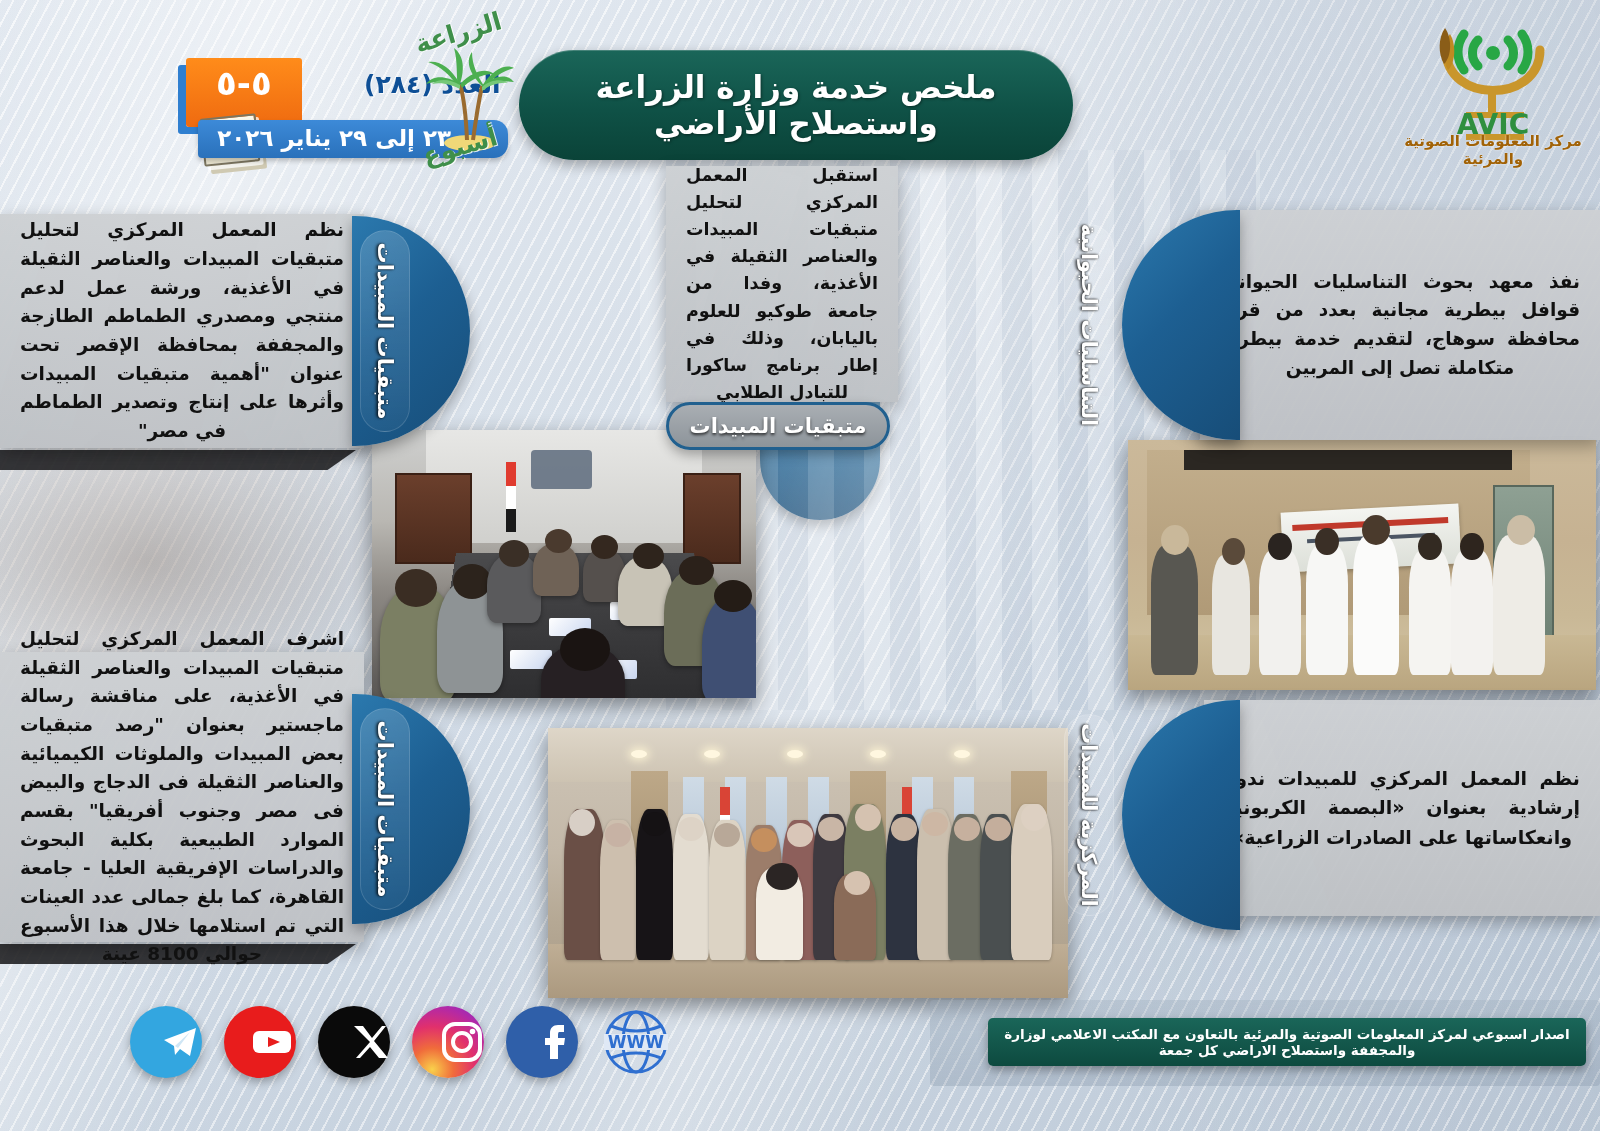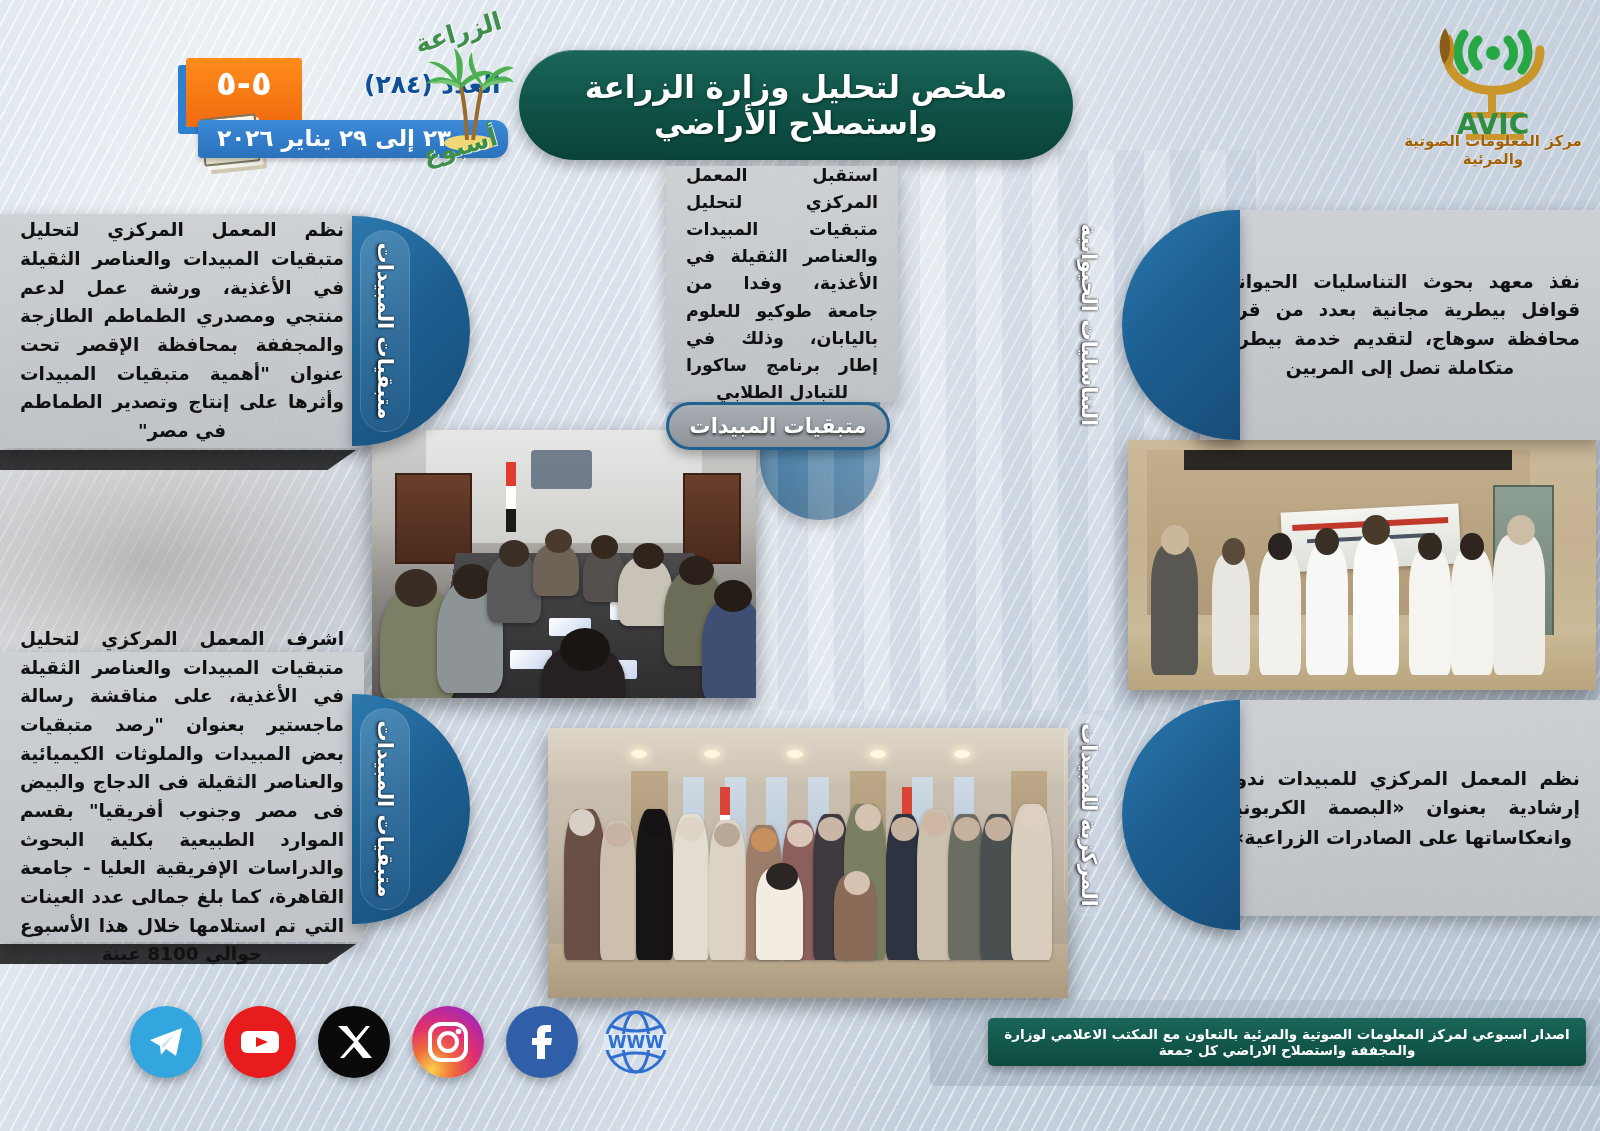--- a/index.html
+++ b/index.html
@@ -250,21 +250,21 @@
   .p3 .light { position: absolute; top: 8%; width: 16px; height: 8px; border-radius: 50%; background: #fff7e0; box-shadow: 0 0 9px 3px rgba(255,246,214,.8);}
   .p3 .pil { position: absolute; top: 16%; width: 7%; height: 54%; background: linear-gradient(180deg,#bda888,#9e8b6d); }
   .p3 .win { position: absolute; top: 18%; width: 4%; height: 44%; background: linear-gradient(180deg,#cfdbe6,#aebfd0); }
   .p3 .eg-flag { position: absolute; top: 22%; width: 10px; height: 30%; background: linear-gradient(180deg,#d94436 34%,#fff 34%,#fff 67%,#222 67%); }
   .p3 .floor { position: absolute; left: 0; bottom: 0; width: 100%; height: 20%; background: linear-gradient(180deg,#bfae95,#ab997f); }
   .p3 .pp { position: absolute; bottom: 14%; border-radius: 34% 34% 8% 8%; box-shadow: 0 1px 3px rgba(0,0,0,.25);}
   .p3 .ph { position: absolute; border-radius: 50%; }
 
   
   .social { position: absolute; left: 130px; top: 1006px; display: flex; gap: 22px; align-items: center; }
-  .sicon { width: 72px; height: 72px; border-radius: 50%; display: flex; align-items: center; justify-content: center;
+  .sicon { width: 72px; height: 72px; border-radius: 50%; display: flex; align-items: center; 
            box-shadow: 0 4px 10px rgba(0,0,0,.3); position: relative; }
   .sicon.www { background: transparent; box-shadow: none; }
   .sicon.fb { background: #2f5fa9; }
   .sicon.ig { background: radial-gradient(circle at 28% 88%, #f9d14b 0%, #f06c3b 26%, #e1306c 52%, #b429a5 76%, #7a2fd6 100%); }
   .sicon.x  { background: #0a0a0a; }
   .sicon.yt { background: #e81c1c; }
   .sicon.tg { background: #33a6e0; }
 
   .footer-bar {
     position: absolute; left: 988px; top: 1018px; width: 598px; height: 48px;
@@ -316,21 +316,21 @@
         <path d="M60 42 C72 24 84 20 92 24 C78 28 68 36 62 46Z"></path>
       </g>
       <g fill="#76c878">
         <path d="M38 41 C26 34 16 35 10 40 C20 38 30 41 38 45Z"></path>
         <path d="M60 43 C70 35 80 35 86 39 C76 38 66 42 60 47Z"></path>
       </g>
     </svg>
     <div class="palm-bot-text">أسبوع</div>
   </div>
 
-  <div class="main-title">ملخص لتحليل وزارة الزراعة واستصلاح الأراضي</div>
+  <div class="main-title">ملخص خدمة وزارة الزراعة واستصلاح الأراضي</div>
 
   <div class="avic-logo">
     <svg width="190" height="142" viewBox="0 0 190 142">
       <g fill="none" stroke="#c9962c" stroke-width="9" stroke-linecap="round">
         <path d="M48 42 C48 96 142 96 142 42"></path>
       </g>
       <rect x="90" y="86" width="8" height="24" fill="#c9962c"></rect>
       <g fill="none" stroke="#28a745" stroke-width="9" stroke-linecap="round">
         <path d="M66 62 A30 30 0 0 1 66 26"></path>
         <path d="M80 58 A18 18 0 0 1 80 32"></path>

